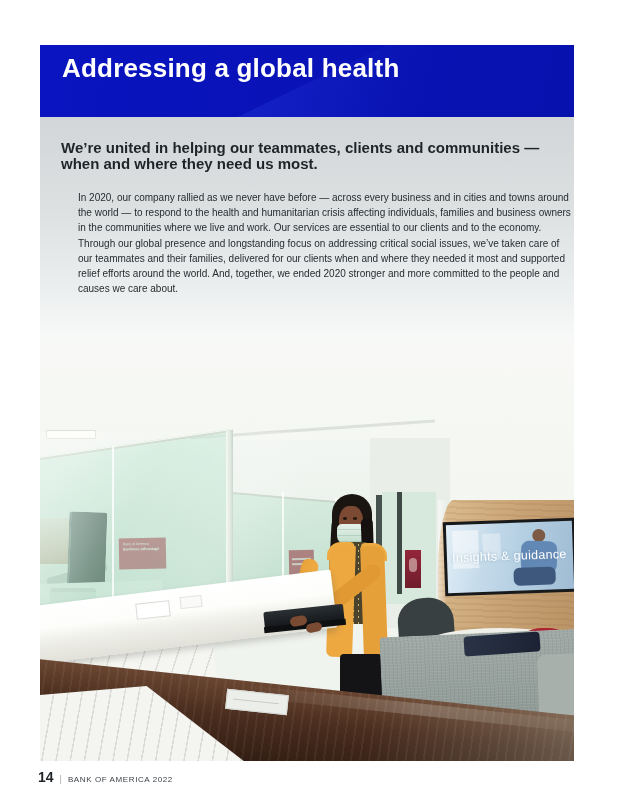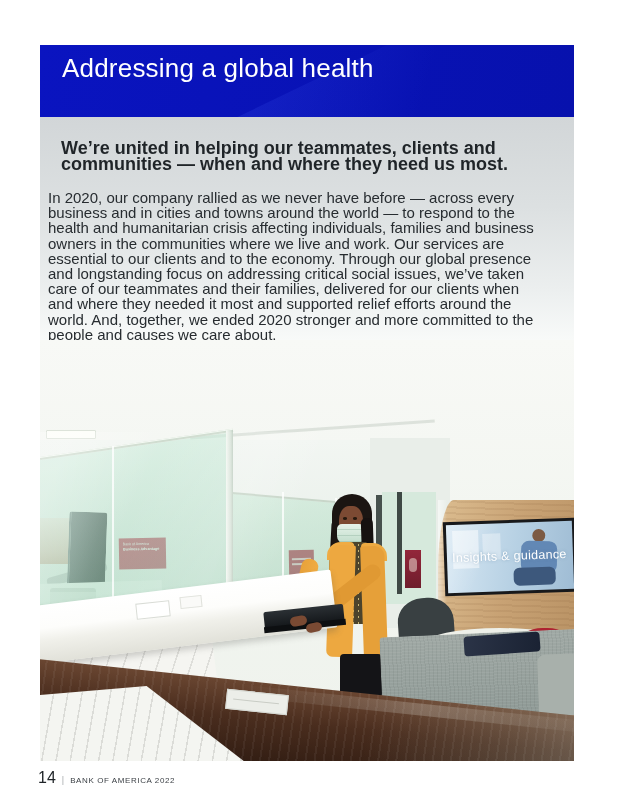--- a/index.html
+++ b/index.html
@@ -9,30 +9,30 @@
 
   
   .banner { position:absolute; left:40px; top:45px; width:534px; height:72px;
     background:linear-gradient(100deg,#0a14c0,#0711ad); overflow:hidden; }
   .banner-swoosh { position:absolute; inset:0;
     background:linear-gradient(105deg, rgba(110,135,255,.50) 0%, rgba(60,85,240,.22) 38%, rgba(16,25,195,0) 72%);
     clip-path:polygon(37% 100%, 65% 0, 100% 0, 100% 100%); }
   .banner-swoosh2 { position:absolute; inset:0;
     background:linear-gradient(105deg, rgba(255,255,255,.10), rgba(255,255,255,0) 30%);
     clip-path:polygon(55% 100%, 82% 0, 100% 0, 100% 100%); }
-  .banner h1 { position:absolute; left:22px; top:7px; color:#fff; font-weight:400;
+  .banner h1 { position:absolute; left:22px; top:7px; color:#fff; font-weight:700;
     font-size:26px; line-height:33px; letter-spacing:.2px; }
 
   
   .panel { position:absolute; left:40px; top:117px; width:534px; height:223px;
     background:linear-gradient(180deg,#d2d6d8 0%,#dce0e1 40%,#ecefef 78%,#f8faf9 100%); }
   .panel .intro { position:absolute; left:21px; top:23px; width:500px;
-    font-size:18px; font-weight:bold; line-height:16px; color:#1f2428; }
-  .panel .bodytext { position:absolute; left:8px; top:73px; width:496px;
-    font-size:15px; line-height:15.2px; color:#272c30; }
+    font-size:15px; font-weight:bold; line-height:16px; color:#1f2428; }
+  .panel .bodytext { position:absolute; left:38px; top:73px; width:496px;
+    font-size:10px; line-height:15.2px; color:#272c30; }
 
   
   .photo { position:absolute; left:40px; top:340px; width:534px; height:421px; overflow:hidden;
     background:linear-gradient(180deg,#f8f9f6 0%,#f3f6f1 40%,#eef2ec 100%); }
   .photo div { position:absolute; }
 
   .ph-soffit { left:150px; top:88px; width:245px; height:3px; background:rgba(190,200,190,.45); transform:rotate(-4deg); }
   .ph-light { background:#fdfef9; border:1px solid #dde3da; border-radius:1px; }
   .ph-light1 { left:6px; top:90px; width:50px; height:9px; }
   .ph-light2 { left:82px; top:130px; width:28px; height:9px; }
@@ -179,21 +179,21 @@
     background:#eceee9; border:1px solid #d5d8d2; }
   .ph-tray i { position:absolute; left:6px; top:8px; width:46px; height:1px; background:#c9ccc5; }
   .ph-marblecorner { left:0; top:346px; width:205px; height:76px;
     clip-path:polygon(0 12%, 52% 0%, 100% 100%, 0 100%);
     background:
       repeating-linear-gradient(100deg, rgba(145,145,140,.25) 0 1.5px, rgba(0,0,0,0) 1.5px 14px),
       #f4f5f1; }
 
   
   .footer { position:absolute; left:38px; top:769px; display:flex; align-items:baseline; }
-  .footer .pnum { font-size:16px; font-weight:normal; color:#1f2428; }
+  .footer .pnum { font-size:14px; font-weight:bold; color:#1f2428; }
   .footer .sep { font-size:9px; color:#a7abae; margin:0 6px; }
   .footer .flabel { font-size:8px; letter-spacing:.6px; color:#3a3f44; }
 </style>
 </head>
 <body>
 
 <div class="page">
 
   <div class="banner">
     <div class="banner-swoosh"></div>

